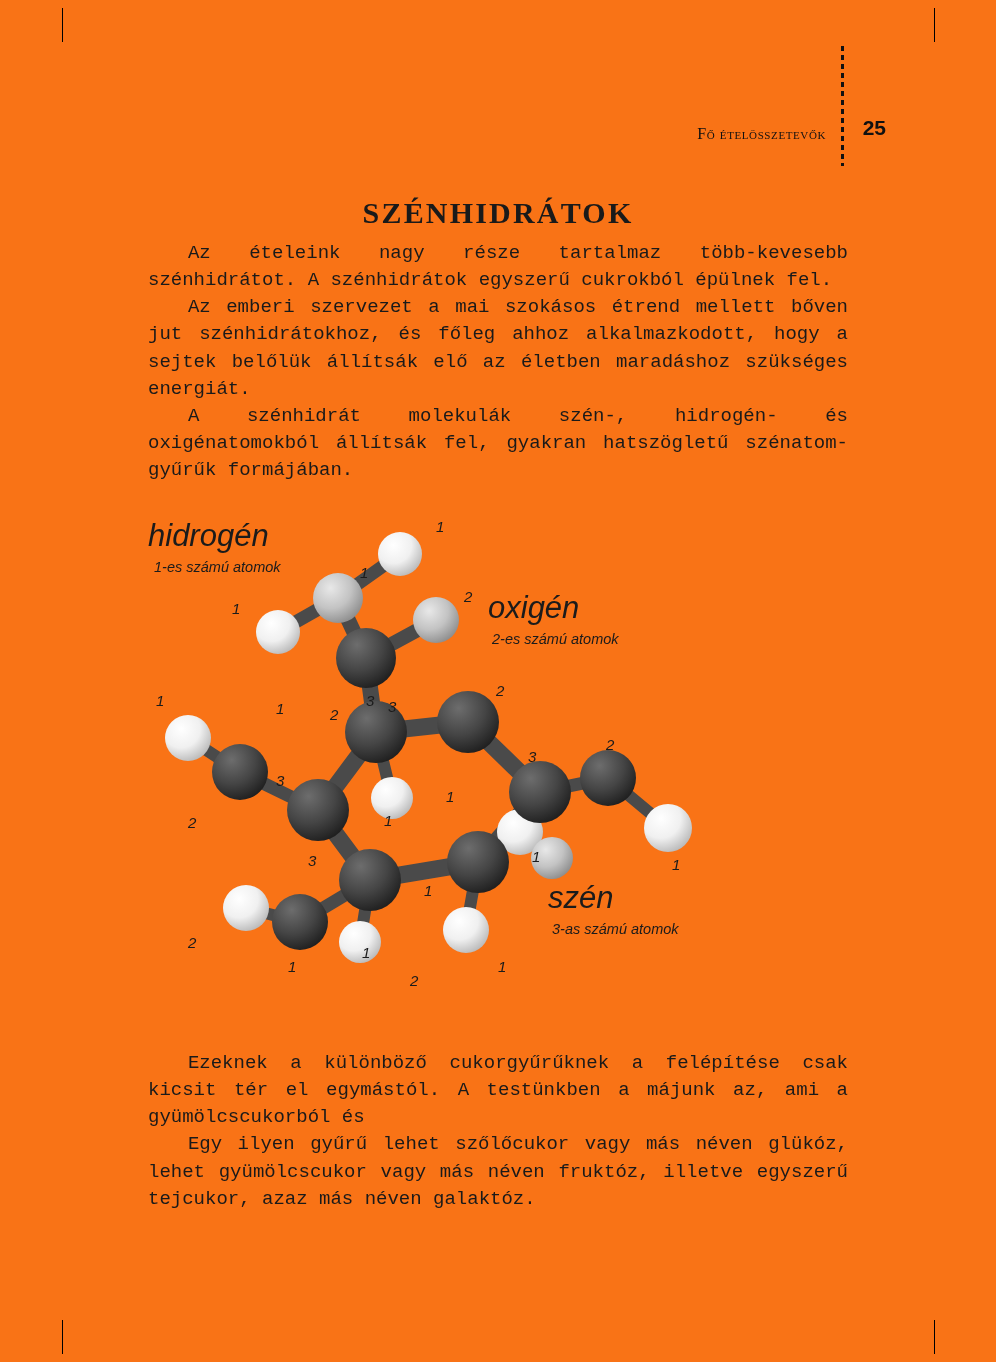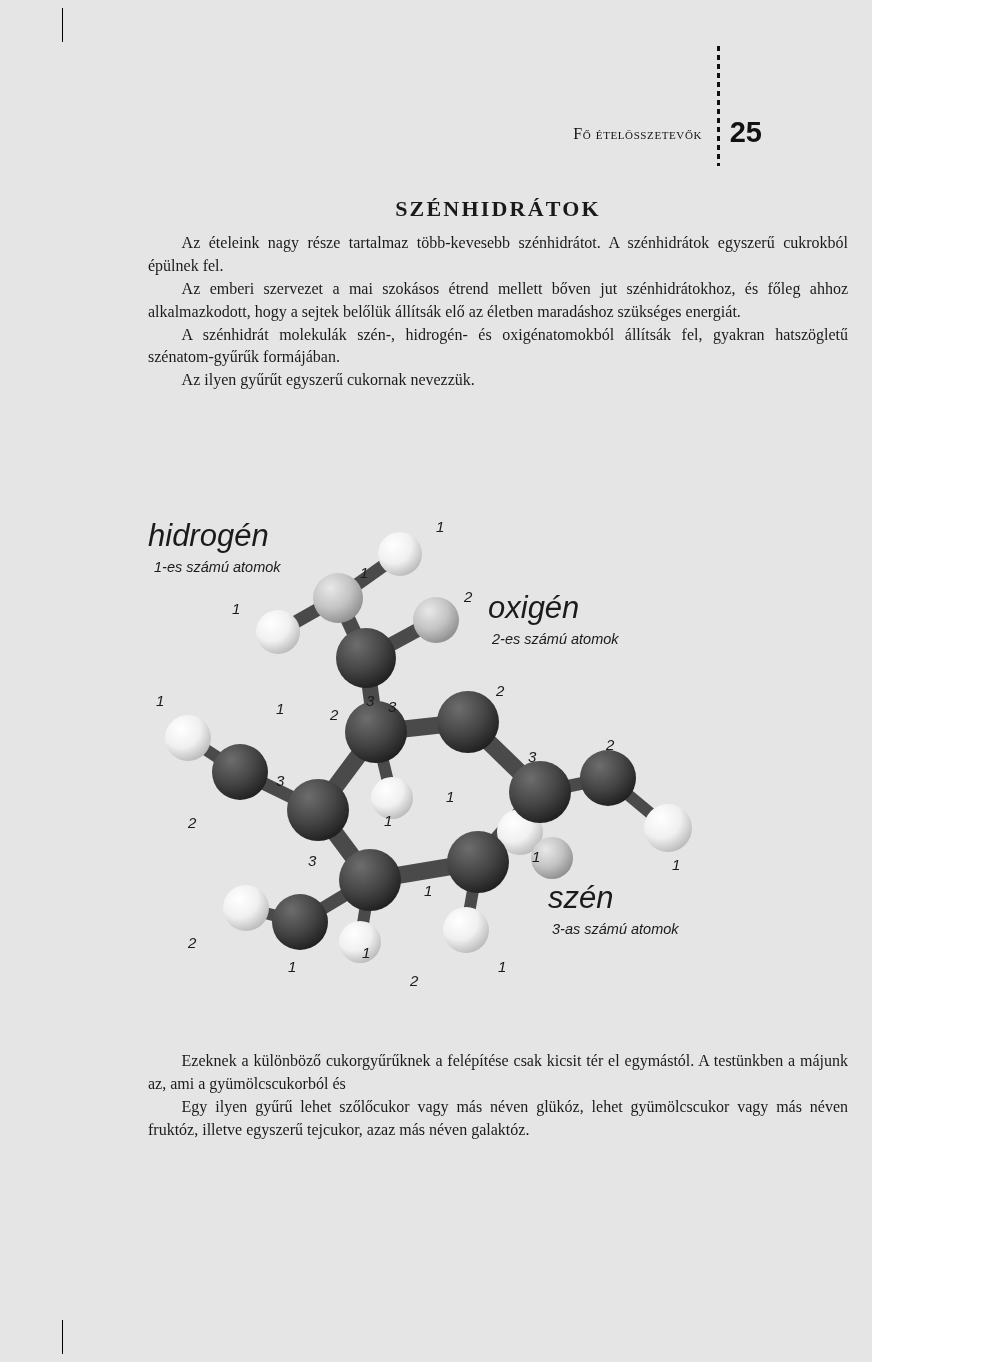--- a/index.html
+++ b/index.html
@@ -2,23 +2,23 @@
 <html lang="hu"><head>
 <meta charset="utf-8">
 <style>
   html, body {
     margin: 0;
     padding: 0;
     background: #ffffff;
   }
   .page {
     position: relative;
-    width: 872px;
+    width: 996px;
     height: 1362px;
-    background: #e5e5e5;
+    background: #f97316;
     overflow: hidden;
     font-family: "Liberation Serif", serif;
     color: #1a1a1a;
   }
 
   
   .crop {
     position: absolute;
     background: #000;
   }
@@ -53,47 +53,48 @@
         to bottom,
         #111 0px, #111 5px,
         rgba(255,255,255,0) 5px, rgba(255,255,255,0) 9px);
   }
   .runhead .pageno {
     position: absolute;
     right: 110px;
     top: -2px;
     font-family: "Liberation Sans", sans-serif;
     font-weight: bold;
-    font-size: 29px;
+    font-size: 21px;
     color: #111;
     margin-left: 8px;
   }
 
   
   .column {
     position: absolute;
     left: 148px;
     top: 196px;
     width: 700px;
   }
   h1.title {
     margin: 0 0 10px 0;
     text-align: center;
     font-family: "Liberation Serif", serif;
     font-weight: bold;
-    font-size: 22px;
+    font-size: 30px;
     letter-spacing: 2.2px;
   }
   p.para {
     margin: 0;
-    font-size: 16px;
+    font-size: 19px;
     line-height: 1.43;
     text-align: justify;
     text-indent: 2.1em;
     hyphens: manual;
+    font-family: Liberation Mono, monospace;
   }
   p.para + p.para { margin-top: 0; }
 
   
   .figure {
     position: absolute;
     left: 148px;
     top: 510px;
     width: 700px;
     height: 530px;
@@ -138,21 +139,20 @@
     <div class="label">Fő ételösszetevők</div>
     <div class="rule"></div>
     <div class="pageno">25</div>
   </div>
 
   <div class="column">
     <h1 class="title">SZÉNHIDRÁTOK</h1>
     <p class="para">Az ételeink nagy része tartalmaz több-kevesebb szénhidrátot. A szénhidrátok egyszerű cukrokból épülnek fel.</p>
     <p class="para">Az emberi szervezet a mai szokásos étrend mellett bőven jut szénhidrátokhoz, és főleg ahhoz alkalmazkodott, hogy a sejtek belőlük állítsák elő az életben maradáshoz szükséges energiát.</p>
     <p class="para">A szénhidrát molekulák szén-, hidrogén- és oxigénatomokból állítsák fel, gyakran hatszögletű szénatom-gyűrűk formájában.</p>
-    <p class="para">Az ilyen gyűrűt egyszerű cukornak nevezzük.</p>
   </div>
 
   <div class="figure">
     <svg width="700" height="530" viewBox="0 0 700 530">
       <defs>
         <radialGradient id="gH" cx="35%" cy="30%" r="75%">
           <stop offset="0%" stop-color="#ffffff"></stop>
           <stop offset="55%" stop-color="#f0f0f0"></stop>
           <stop offset="100%" stop-color="#b9b9b9"></stop>
         </radialGradient>

